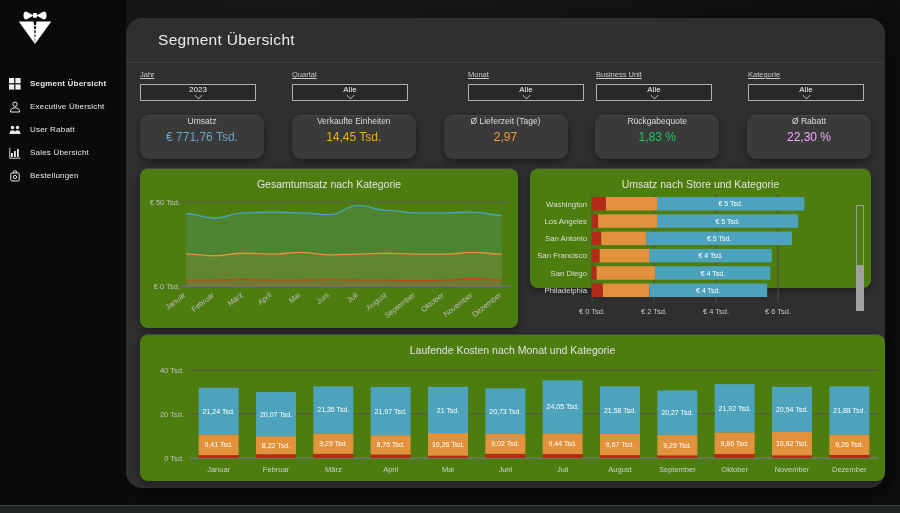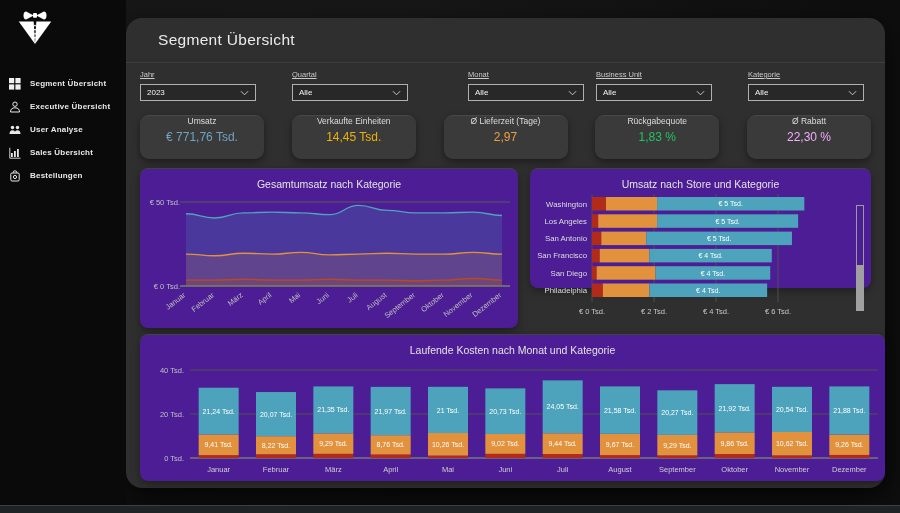--- a/index.html
+++ b/index.html
@@ -14,58 +14,58 @@
     background:#0a0a0a; z-index:2;
   }
   .logo { position:absolute; left:12px; top:6px; width:46px; height:46px; }
   .menu { position:absolute; left:0; top:72px; width:100%; }
   .menu-item {
     display:flex; align-items:center; gap:9px; padding:6px 8px 6px 9px;
     height:23px; cursor:pointer;
   }
   .menu-item .mi-icon { width:12px; height:12px; flex:0 0 12px; display:flex; }
   .menu-item .mi-icon svg { width:12px; height:12px; }
-  .menu-item .mi-label { font-size:8px; color:#e8e8e8; letter-spacing:.2px; white-space:nowrap;font-weight:bold; }
+  .menu-item .mi-label { font-size:8px; color:#e8e8e8; letter-spacing:.2px; white-space:nowrap; }
   .menu-item.active .mi-label { font-weight:bold; }
 
   .panel {
     position:absolute; left:126px; top:18px; width:759px; height:470px;
     background:#2f2f2f; border-radius:16px;
     box-shadow:0 10px 30px rgba(0,0,0,.65);
     z-index:1;
   }
   .page-title {
     position:absolute; left:32px; top:13px; font-size:15.5px; font-weight:400;
     color:#ebebeb; letter-spacing:.3px;
   }
   .hdr-divider { position:absolute; left:0; top:44px; width:100%; height:1px; background:#3e3e3e; }
 
   .filters { position:absolute; left:14px; top:52px; width:731px; height:40px; }
   .filter-group { position:absolute; top:0; width:116px; }
   .filter-label { font-size:7.5px; color:#c9c9c9;text-decoration:underline; }
   .filter-box {
     margin-top:5px; height:17px; border:1px solid #b0b0b0; background:#282828;
     display:flex; align-items:center; justify-content:space-between;
-    padding:0 6px; cursor:pointer;
+    padding:0 6px; cursor:pointer;flex-direction:column;
   }
   .filter-value { font-size:8px; color:#f2f2f2; }
   .chevron svg { width:9px; height:6px; display:block; }
 
   .kpis { position:absolute; left:14px; top:97px; width:731px; height:44px;
           display:flex; justify-content:space-between; }
   .kpi-card {
     width:124px; height:44px; background:#3a3a3a; border-radius:9px;
     border-top:1px solid #484848; box-shadow:0 3px 7px rgba(0,0,0,.4);
     text-align:center; 
   }
   .kpi-label { font-size:8.5px; color:#dedede; }
   .kpi-value { font-size:12px; margin-top:4px; font-weight:400; }
 
   .chart {
-    position:absolute; background:#4c1d95; border-radius:8px;
+    position:absolute; background:#4d7c0f; border-radius:8px;
     border-top:1px solid #424242; box-shadow:0 3px 8px rgba(0,0,0,.35);
   }
   .chart-title { text-align:center; font-size:10.5px; color:#e3e3e3; padding-top:9px; }
   .area-panel { left:14px; top:150px; width:378px; height:160px; }
   .hbar-panel { left:404px; top:150px; width:341px; height:120px; }
   .col-panel  { left:14px; top:316px; width:745px; height:147px; }
   .chart svg.plot { display:block; }
 
   .vscroll {
     position:absolute; right:7px; top:36px; width:8px; height:106px;
@@ -119,21 +119,21 @@
       </div>
       <div class="menu-item">
         <span class="mi-icon">
           <svg viewBox="0 0 12 12" fill="#e8e8e8">
             <circle cx="3.5" cy="3.5" r="1.7"></circle>
             <circle cx="8.5" cy="3.5" r="1.7"></circle>
             <path d="M0.5 10 Q0.5 6.2 3.5 6.2 Q6.5 6.2 6.5 10 Z"></path>
             <path d="M5.5 10 Q5.5 6.2 8.5 6.2 Q11.5 6.2 11.5 10 Z"></path>
           </svg>
         </span>
-        <span class="mi-label">User Analyse</span>
+        <span class="mi-label">User Rabatt</span>
       </div>
       <div class="menu-item">
         <span class="mi-icon">
           <svg viewBox="0 0 12 12" fill="#e8e8e8">
             <rect x="2" y="6" width="1.8" height="4"></rect>
             <rect x="5" y="4" width="1.8" height="6"></rect>
             <rect x="8" y="2" width="1.8" height="8"></rect>
             <path d="M0.8 0.8 L0.8 11.2 L11.5 11.2" stroke="#e8e8e8" stroke-width="0.9" fill="none"></path>
           </svg>
         </span>

